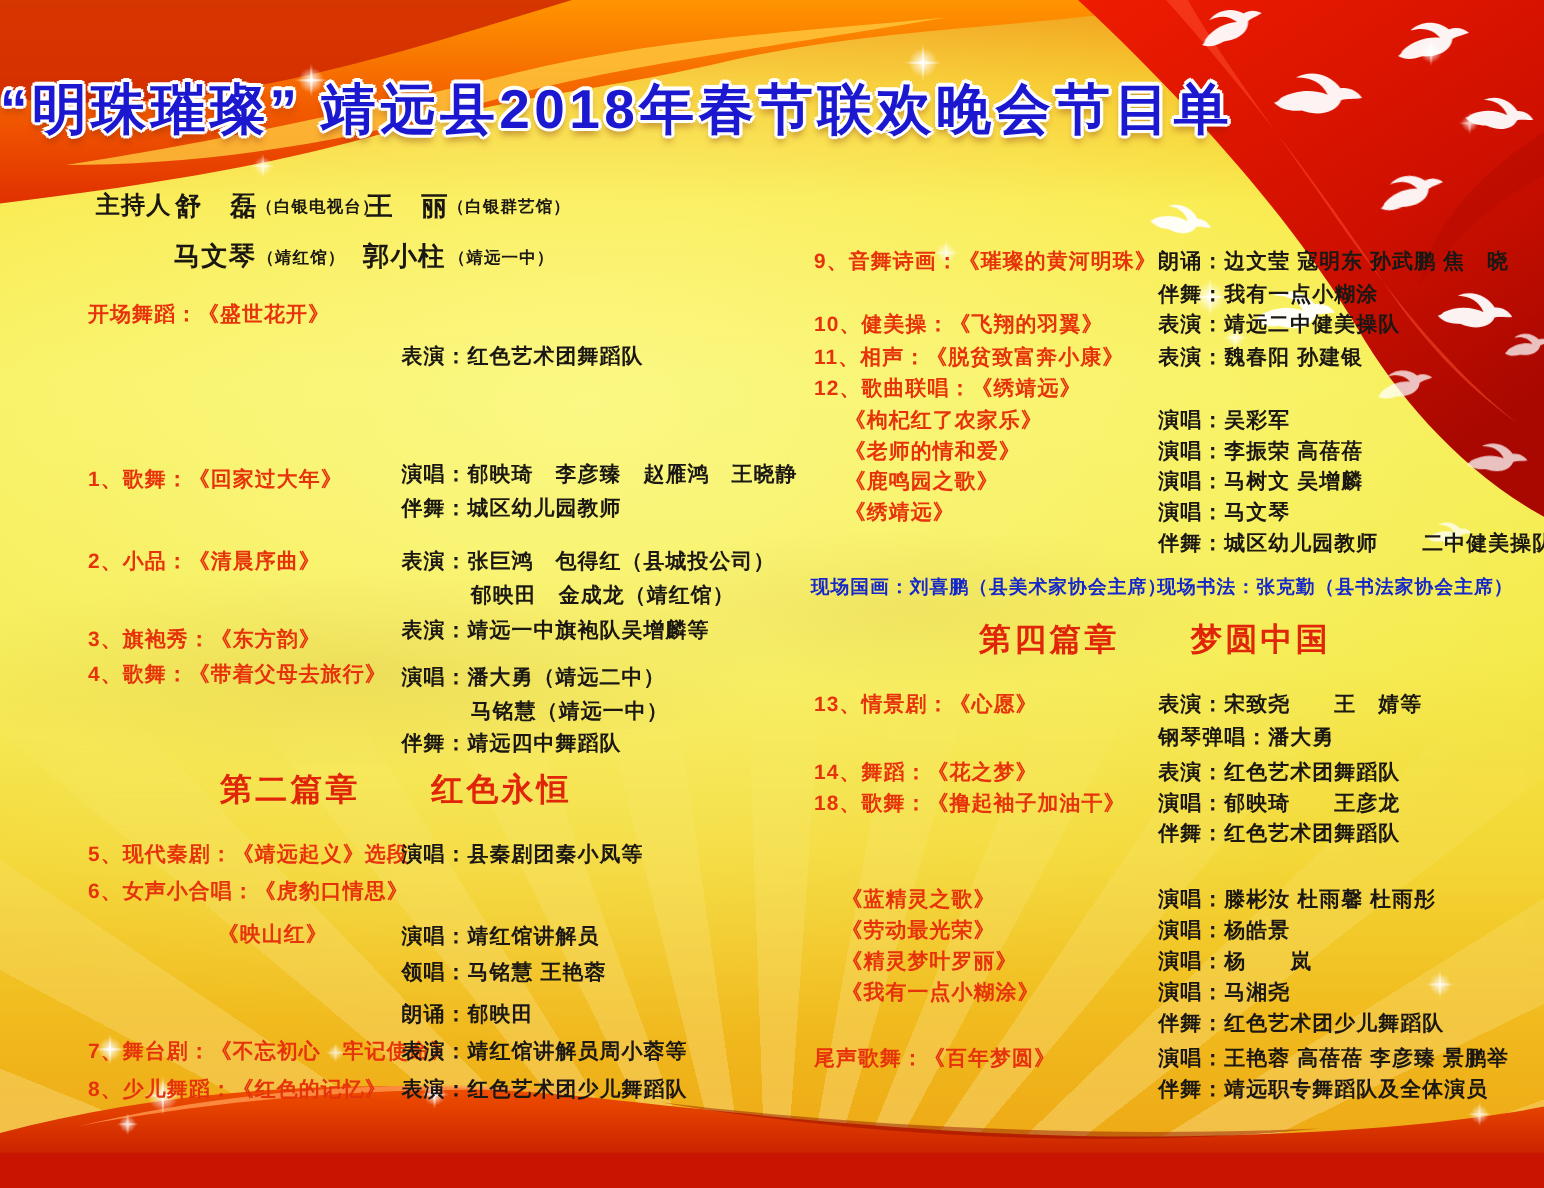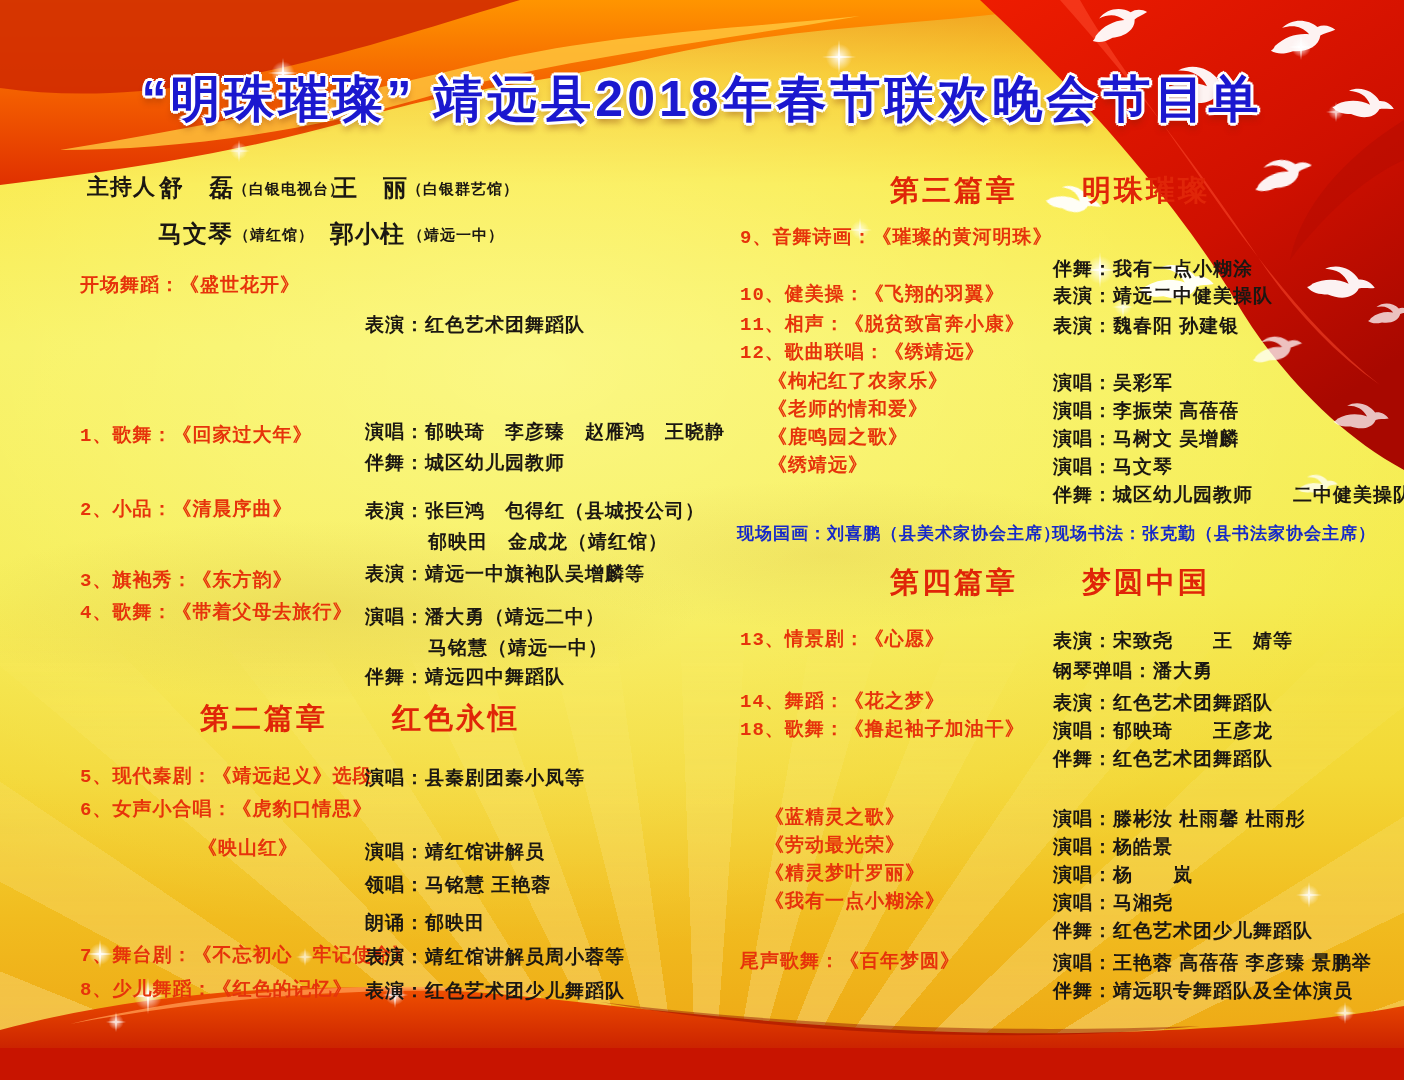--- a/index.html
+++ b/index.html
@@ -22,26 +22,26 @@
   .m1{left:-60px;top:520px;width:760px;height:180px;background:radial-gradient(closest-side,rgba(186,132,31,.16),rgba(186,132,31,0));}
   .m2{left:520px;top:480px;width:620px;height:150px;background:radial-gradient(closest-side,rgba(186,132,31,.12),rgba(186,132,31,0));}
   .sp{position:absolute;background-repeat:no-repeat;background-position:center;pointer-events:none;
     background-image:
       radial-gradient(circle, rgba(255,255,255,.95), rgba(255,255,255,0) 55%),
       linear-gradient(to bottom, rgba(255,255,255,0), #fff 50%, rgba(255,255,255,0)),
       linear-gradient(to right, rgba(255,255,255,0), #fff 50%, rgba(255,255,255,0));
     background-size:100% 100%, 2px 100%, 100% 2px;
   }
   .title{
-    position:absolute;left:0;right:0;top:66px;text-align:center;
+    position:absolute;left:0;right:0;top:66px;
     font-size:50px;font-weight:bold;color:#1b18cf;letter-spacing:4px;white-space:nowrap;
     text-shadow:-2px -2px 0 #fff,2px -2px 0 #fff,-2px 2px 0 #fff,2px 2px 0 #fff,-3px 0 0 #fff,3px 0 0 #fff,0 -3px 0 #fff,0 3px 0 #fff,0 6px 7px rgba(110,30,0,.45);
   }
   .ln{position:absolute;white-space:nowrap;font-weight:bold;font-size:19px;letter-spacing:1px;line-height:1.15;}
-  .red{color:#e6330b;font-family:Liberation Mono, monospace;}
+  .red{color:#e6330b;}
   .blk{color:#1b1712;}
   .blue{color:#1629c8;font-size:17px;}
   .chapter{color:#e02508;font-size:29px;letter-spacing:3px;text-align:center;}
   .hl span{position:absolute;top:0;white-space:nowrap;color:#1b1712;}
   .hlabel{font-size:22px;}
   .hname{font-size:24px;}
   .horg{font-size:15px;top:6px !important;margin-left:12px;}
 </style>
 </head>
 <body>
@@ -170,23 +170,23 @@
   <div class="ln blk" style="left:365px;top:841px">演唱：靖红馆讲解员</div>
   <div class="ln blk" style="left:365px;top:874px">领唱：马铭慧 王艳蓉</div>
   <div class="ln blk" style="left:365px;top:912px">朗诵：郁映田</div>
 
   <div class="ln red" style="left:80px;top:946px">7、舞台剧：《不忘初心　牢记使命》</div>
   <div class="ln blk" style="left:365px;top:946px">表演：靖红馆讲解员周小蓉等</div>
 
   <div class="ln red" style="left:80px;top:980px">8、少儿舞蹈：《红色的记忆》</div>
   <div class="ln blk" style="left:365px;top:980px">表演：红色艺术团少儿舞蹈队</div>
 
-  <div class="ln chapter" style="left:740px;top:174px;width:620px">第三篇章　　明珠璀璨</div>
 
   <div class="ln red" style="left:740px;top:228px">9、音舞诗画：《璀璨的黄河明珠》</div>
+  <div class="ln blk" style="left:1053px;top:228px">朗诵：边文莹 寇明东 孙武鹏 焦　晓</div>
   <div class="ln blk" style="left:1053px;top:258px">伴舞：我有一点小糊涂</div>
 
   <div class="ln red" style="left:740px;top:285px">10、健美操：《飞翔的羽翼》</div>
   <div class="ln blk" style="left:1053px;top:285px">表演：靖远二中健美操队</div>
 
   <div class="ln red" style="left:740px;top:315px">11、相声：《脱贫致富奔小康》</div>
   <div class="ln blk" style="left:1053px;top:315px">表演：魏春阳 孙建银</div>
 
   <div class="ln red" style="left:740px;top:343px">12、歌曲联唱：《绣靖远》</div>
 

